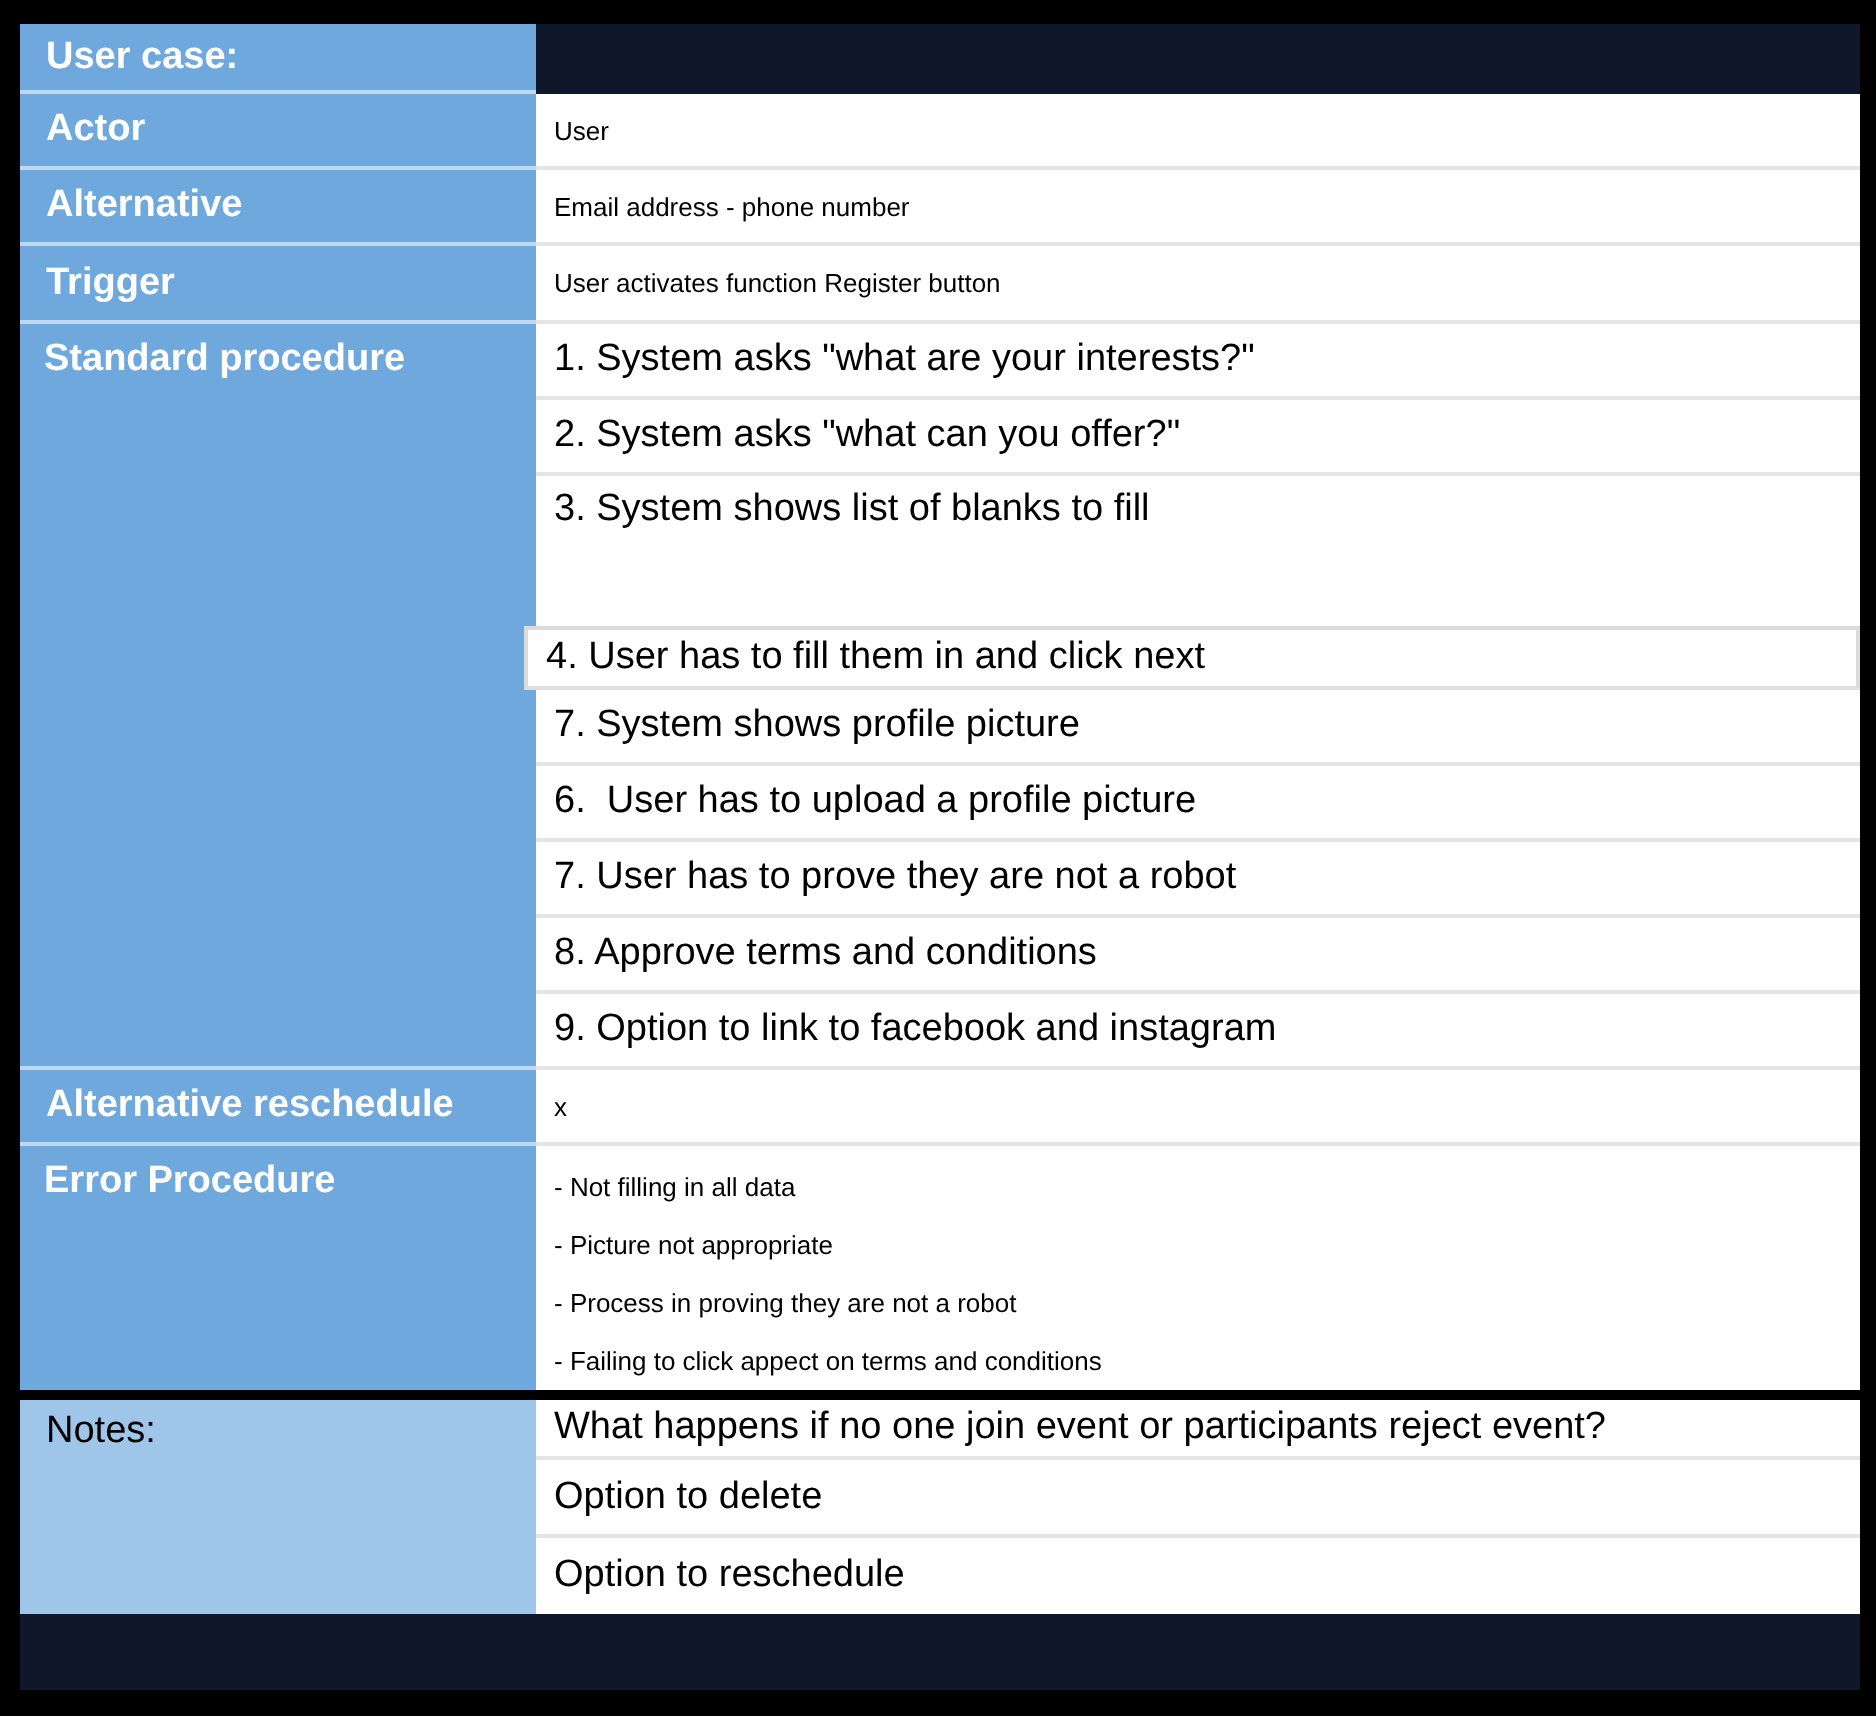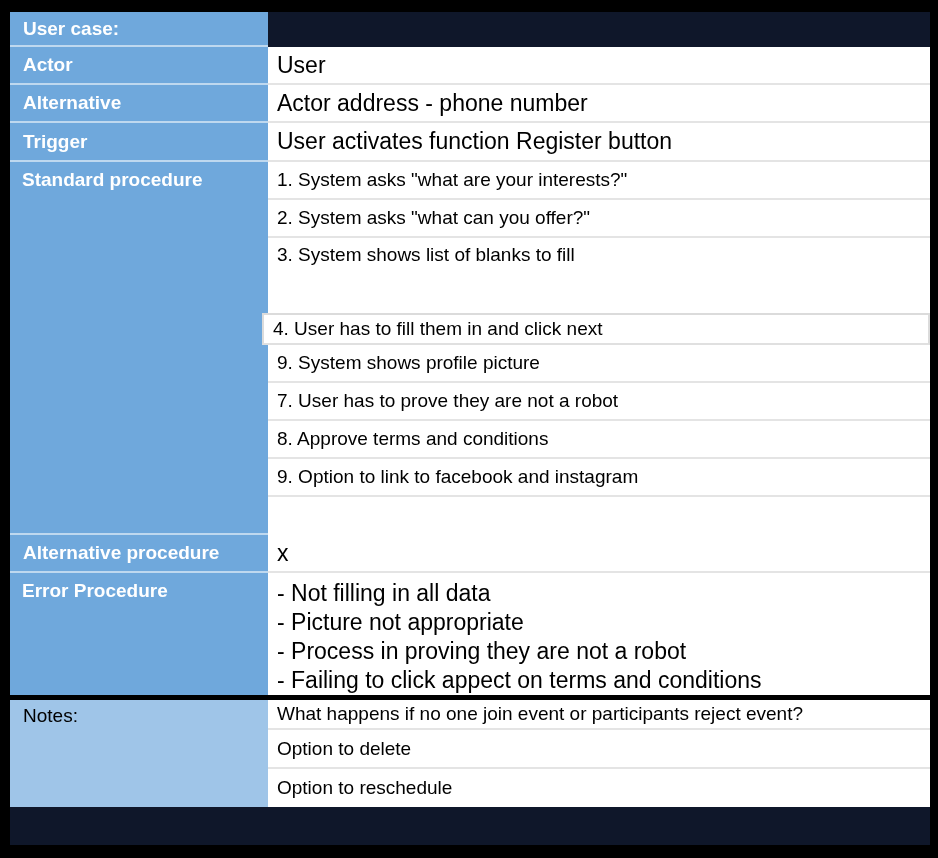--- a/index.html
+++ b/index.html
@@ -43,21 +43,21 @@
     background:var(--notes-blue);
     color:#000;
     font-weight:400;
     align-items:flex-start;
     padding-top:5px;
   }
   
   .vcell{
     flex:1 1 auto;
     background:#fff;
-    font-size:23px;color:#000;
+    font-size:13px;color:#000;
     display:flex;align-items:center;
     padding-left:9px;
     border-bottom:2px solid var(--grid);
   }
   .vcell.bold{font-weight:bold;font-size:20px;}
   .vcell.nosep{border-bottom:none;}
   .vcol{flex:1 1 auto;display:flex;flex-direction:column;background:#fff;}
   .stepcell{
     width:100%;
     display:flex;align-items:center;
@@ -106,21 +106,21 @@
       <div class="vcell">
         <span class="txt">User</span>
       </div>
     </div>
 
     <div class="trow h38">
       <div class="lcell">
         <span class="txt">Alternative</span>
       </div>
       <div class="vcell">
-        <span class="txt">Actor address - phone number</span>
+        <span class="txt">Email address - phone number</span>
       </div>
     </div>
 
     <div class="trow h39">
       <div class="lcell">
         <span class="txt">Trigger</span>
       </div>
       <div class="vcell">
         <span class="txt">User activates function Register button</span>
       </div>
@@ -137,37 +137,40 @@
         <div class="stepcell h38">
           <span class="txt">2. System asks "what can you offer?"</span>
         </div>
         <div class="stepcell h75 tallstep">
           <span class="txt">3. System shows list of blanks to fill</span>
         </div>
         <div class="stepcell h32 boxedstep">
           <span class="txt">4. User has to fill them in and click next</span>
         </div>
         <div class="stepcell h38">
-          <span class="txt">9. System shows profile picture</span>
+          <span class="txt">7. System shows profile picture</span>
+        </div>
+        <div class="stepcell h38">
+          <span class="txt">6.  User has to upload a profile picture</span>
         </div>
         <div class="stepcell h38">
           <span class="txt">7. User has to prove they are not a robot</span>
         </div>
         <div class="stepcell h38">
           <span class="txt">8. Approve terms and conditions</span>
         </div>
         <div class="stepcell h38 laststep">
           <span class="txt">9. Option to link to facebook and instagram</span>
         </div>
       </div>
     </div>
 
     <div class="trow h38">
       <div class="lcell">
-        <span class="txt">Alternative procedure</span>
+        <span class="txt">Alternative reschedule</span>
       </div>
       <div class="vcell">
         <span class="txt">x</span>
       </div>
     </div>
 
 
     <div class="trow h122">
       <div class="lcell top nosep">
         <span class="txt">Error Procedure</span>

